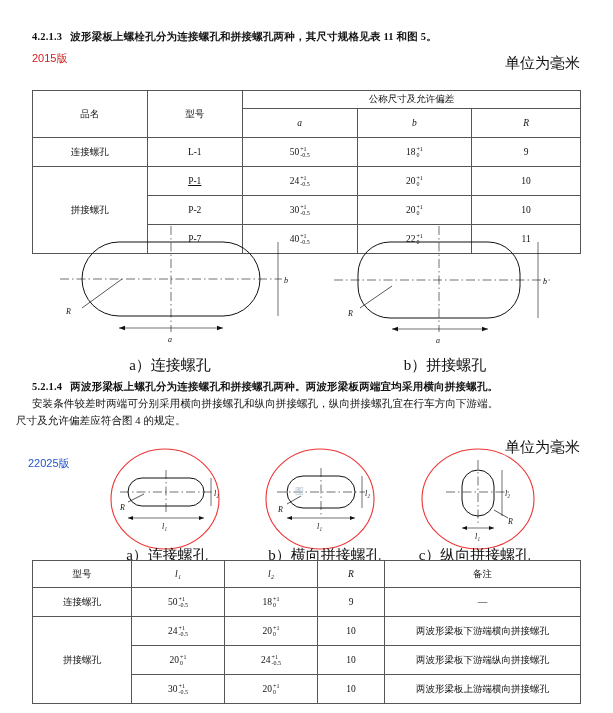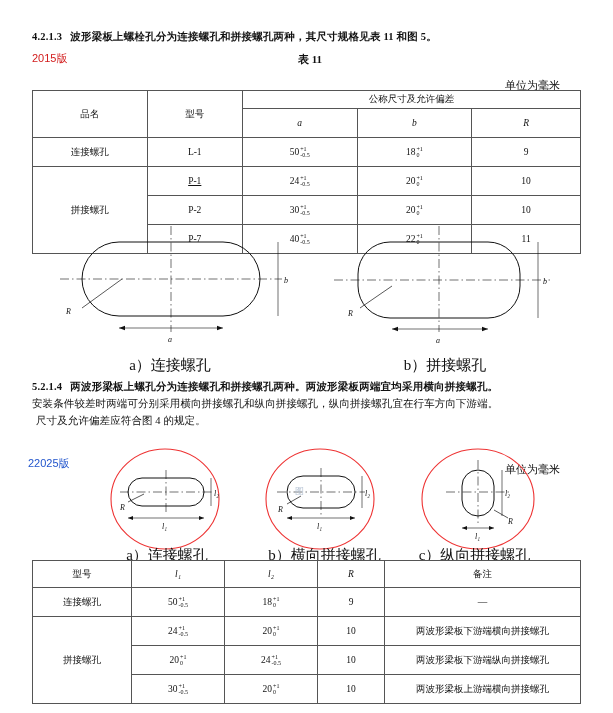--- a/index.html
+++ b/index.html
@@ -51,22 +51,21 @@
     font-family: "Liberation Sans", sans-serif;
   }
   .table-caption {
     position: absolute;
     font-size: 11px;
     font-weight: bold;
     text-align: center;
   }
   .unit-note {
     position: absolute;
-    font-size: 11px;
-    margin-top: 24px;
+    font-size: 15px;
   }
 
   
   table.doc {
     position: absolute;
     border-collapse: collapse;
     font-size: 9.5px;
     background: #fff;
   }
   table.doc td, table.doc th {
@@ -114,21 +113,20 @@
 <body>
 
 <div class="page">
 
   <div class="clause" style="left:32px; top:28px; width:560px;">
     <span class="num">4.2.1.3</span><span>波形梁板上螺栓孔分为连接螺孔和拼接螺孔两种，其尺寸规格见表 11 和图 5。</span>
   </div>
 
   <div class="tag-red" style="left:32px; top:51px;">2015版</div>
 
-  <div class="table-caption" style="left:250px; top:52px; width:120px;">表 11</div>
 
   <div class="unit-note" style="left:505px; top:54px;">单位为毫米</div>
 
   <table class="doc" style="left:32px; top:90px; width:549px;">
     <tbody>
       <tr>
         <td rowspan="2" style="width:115px; height:30px;">品名</td>
         <td rowspan="2" style="width:95px;">型号</td>
         <td colspan="3">公称尺寸及允许偏差</td>
       </tr>
@@ -209,21 +207,21 @@
     <text x="106" y="115" class="lbl">a</text>
     <line x1="208" y1="14" x2="208" y2="90" class="dim"></line>
     <text x="213" y="56" class="lbl">b</text>
   </svg>
   <div class="fig-label" style="left:380px; top:356px; width:130px;">b）拼接螺孔</div>
 
   <div class="clause" style="left:32px; top:378px; width:560px;">
     <span class="num">5.2.1.4</span><span>两波形梁板上螺孔分为连接螺孔和拼接螺孔两种。两波形梁板两端宜均采用横向拼接螺孔。</span>
   </div>
   <div class="para" style="left:32px; top:395px; width:560px;">安装条件较差时两端可分别采用横向拼接螺孔和纵向拼接螺孔，纵向拼接螺孔宜在行车方向下游端。</div>
-  <div class="para" style="left:36px; top:412px; width:560px;">尺寸及允许偏差应符合图 4 的规定。</div>
+  <div class="para" style="left:16px; top:412px; width:560px;">尺寸及允许偏差应符合图 4 的规定。</div>
 
   <div class="unit-note" style="left:505px; top:438px;">单位为毫米</div>
   <div class="tag-blue" style="left:28px; top:456px;text-align:right;">22025版</div>
 
   <svg style="left:110px; top:448px;" width="115" height="110">
     <ellipse cx="55" cy="51" rx="54" ry="50" class="red-circle"></ellipse>
     <rect x="18" y="30" width="76" height="28" rx="14" ry="14" class="stroke"></rect>
     <line x1="10" y1="44" x2="102" y2="44" class="center-line"></line>
     <line x1="56" y1="22" x2="56" y2="66" class="center-line"></line>
     <line x1="18" y1="54" x2="34" y2="46" class="thin"></line>

